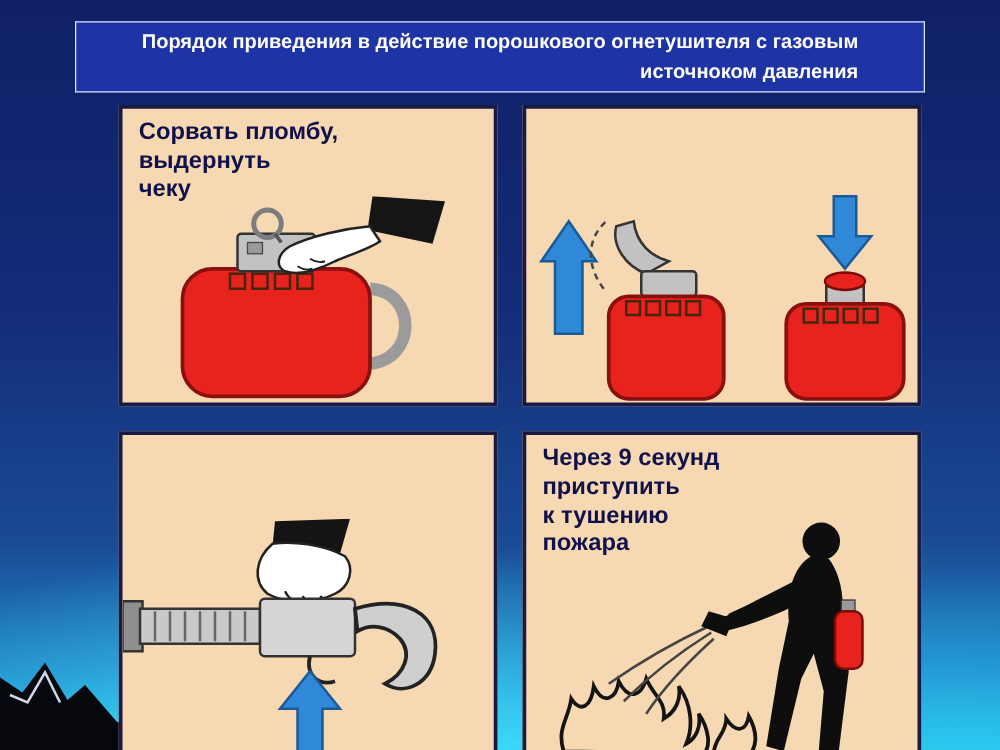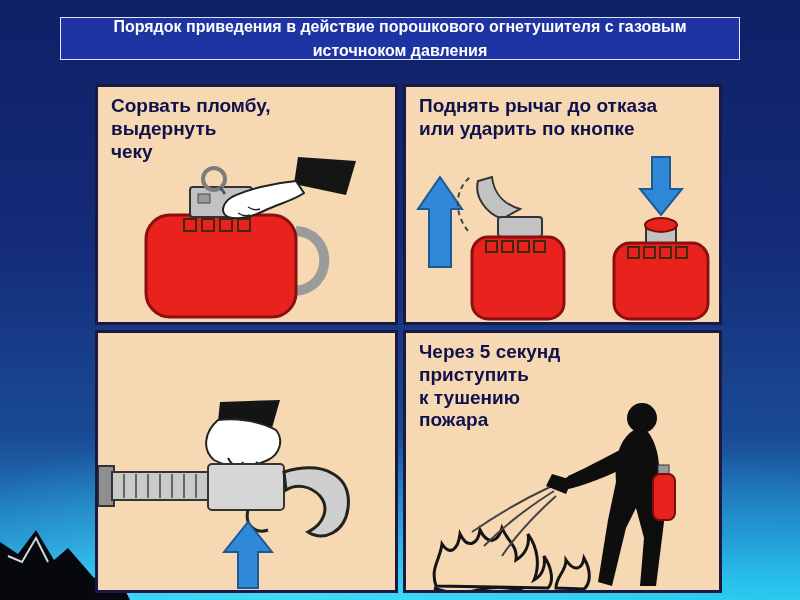--- a/index.html
+++ b/index.html
@@ -6,28 +6,28 @@
   body{
     width:800px;height:600px;position:relative;overflow:hidden;
     font-family:"Liberation Sans",sans-serif;
     background:
       radial-gradient(110% 65% at 35% 108%, rgba(70,225,255,.95) 0%, rgba(70,225,255,0) 55%),
       radial-gradient(120% 70% at 90% 112%, rgba(45,205,245,.85) 0%, rgba(45,205,245,0) 52%),
       linear-gradient(180deg,#0f2066 0%,#142b78 40%,#1a4a94 72%,#1f86c8 90%,#28c4ea 100%);
   }
   .mountain{position:absolute;left:0;bottom:0;width:130px;height:92px;}
   .title-banner{
-    position:absolute;left:60px;top:17px;width:680px;height:43px;
+    position:absolute;left:60px;top:17px;width:680px;height:57px;
     background:#1f34a4;border:1px solid #dfe5ff;box-sizing:border-box;
-    display:flex;align-items:center;justify-content:center;text-align:center;
+    display:flex;align-items:center;justify-content:center;text-align:right;
     color:#ffffff;font-weight:bold;font-size:16px;line-height:1.45;white-space:pre-line;
   }
   .grid{
     position:absolute;left:95px;top:84px;width:534px;height:509px;
-    display:grid;grid-template-columns:303px 319px;grid-template-rows:241px 263px;gap:5px;
+    display:grid;grid-template-columns:303px 319px;grid-template-rows:241px 263px;gap:20px;
   }
   .panel{
     background:#f6d8b2;border:3px solid #191944;box-sizing:border-box;
     position:relative;overflow:hidden;
   }
   .caption{
     position:absolute;top:8px;left:13px;right:8px;
     color:#10104a;font-weight:bold;font-size:19px;line-height:1.2;white-space:pre-line;
   }
   .illu{position:absolute;left:0;bottom:0;}
@@ -71,22 +71,20 @@
         </g>
         <g>
           <polygon points="200,0 258,4 248,38 196,27" fill="#151515"></polygon>
           <path d="M198,24 C176,26 150,32 134,40 C124,46 122,56 130,60 C142,64 158,58 170,52 C184,46 198,42 206,36 Z" fill="#ffffff" stroke="#222222" stroke-width="2"></path>
           <path d="M150,50 q6,4 12,2 M140,56 q6,4 12,2" fill="none" stroke="#222222" stroke-width="1.5"></path>
         </g>
       </svg>
     </div>
 
     <div class="panel">
-      <div class="caption">Поднять рычаг до отказа
-или ударить по кнопке</div>
       <svg class="illu" viewBox="0 0 313 175" width="313" height="175">
         <g>
           <polygon points="34,30 56,62 45,62 45,120 23,120 23,62 12,62" fill="#2f89d8" stroke="#1c5a96" stroke-width="2"></polygon>
         </g>
         <g>
           <path d="M62,84 C48,66 48,44 64,30" fill="none" stroke="#444444" stroke-width="2" stroke-dasharray="5 4"></path>
           <path d="M96,72 C80,66 68,50 72,34 L86,30 C88,48 100,58 114,62 Z" fill="#c2c2c2" stroke="#333333" stroke-width="2"></path>
           <rect x="92" y="70" width="44" height="20" rx="3" fill="#c2c2c2" stroke="#333333" stroke-width="2"></rect>
           <rect x="66" y="90" width="92" height="82" rx="16" fill="#e8231d" stroke="#8a1010" stroke-width="3"></rect>
           <rect x="80" y="94" width="11" height="11" fill="none" stroke="#46260f" stroke-width="2"></rect>
@@ -124,21 +122,21 @@
           <path d="M186,72 C226,60 254,76 250,108 C247,132 226,142 210,132 C226,124 232,108 222,96 C212,85 198,84 188,90 Z" fill="#cfcfcf" stroke="#222222" stroke-width="3"></path>
           <path d="M150,110 C146,126 158,134 170,130" fill="none" stroke="#222222" stroke-width="3"></path>
         </g>
         <g>
           <polygon points="140,188 140,152 126,152 150,122 174,152 160,152 160,188" fill="#2f89d8" stroke="#1c5a96" stroke-width="2"></polygon>
         </g>
       </svg>
     </div>
 
     <div class="panel">
-      <div class="caption">Через 5 секунд
+      <div class="caption">Через 9 секунд
 приступить
 к тушению
 пожара</div>
       <svg class="illu" viewBox="0 0 313 200" width="313" height="200">
         <g>
           <path d="M30,196 C24,178 34,170 36,154 C44,166 52,160 54,144 C62,160 72,154 74,140 C82,156 92,152 96,138 C102,152 112,156 110,170 C120,164 124,154 122,144 C132,158 134,176 128,190 C136,186 140,176 138,166 C146,178 148,192 142,198 Z" fill="#f6d8b2" stroke="#141414" stroke-width="3"></path>
           <path d="M150,198 C150,186 160,182 160,170 C168,182 176,180 178,168 C186,182 184,194 178,199 Z" fill="#f6d8b2" stroke="#141414" stroke-width="3"></path>
           <path d="M28,198 q20,8 44,2 q24,-6 48,2 q22,6 44,0" fill="none" stroke="#141414" stroke-width="3"></path>
         </g>
         <g>

